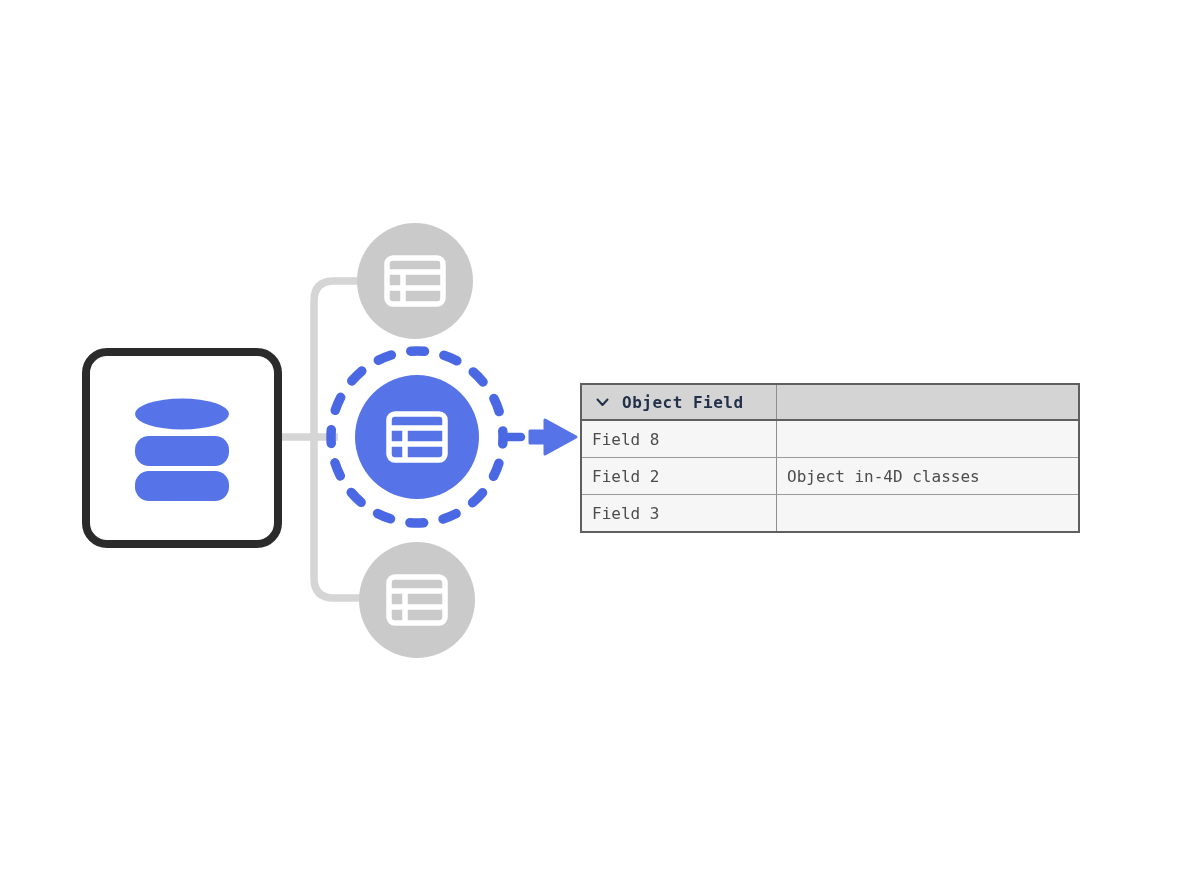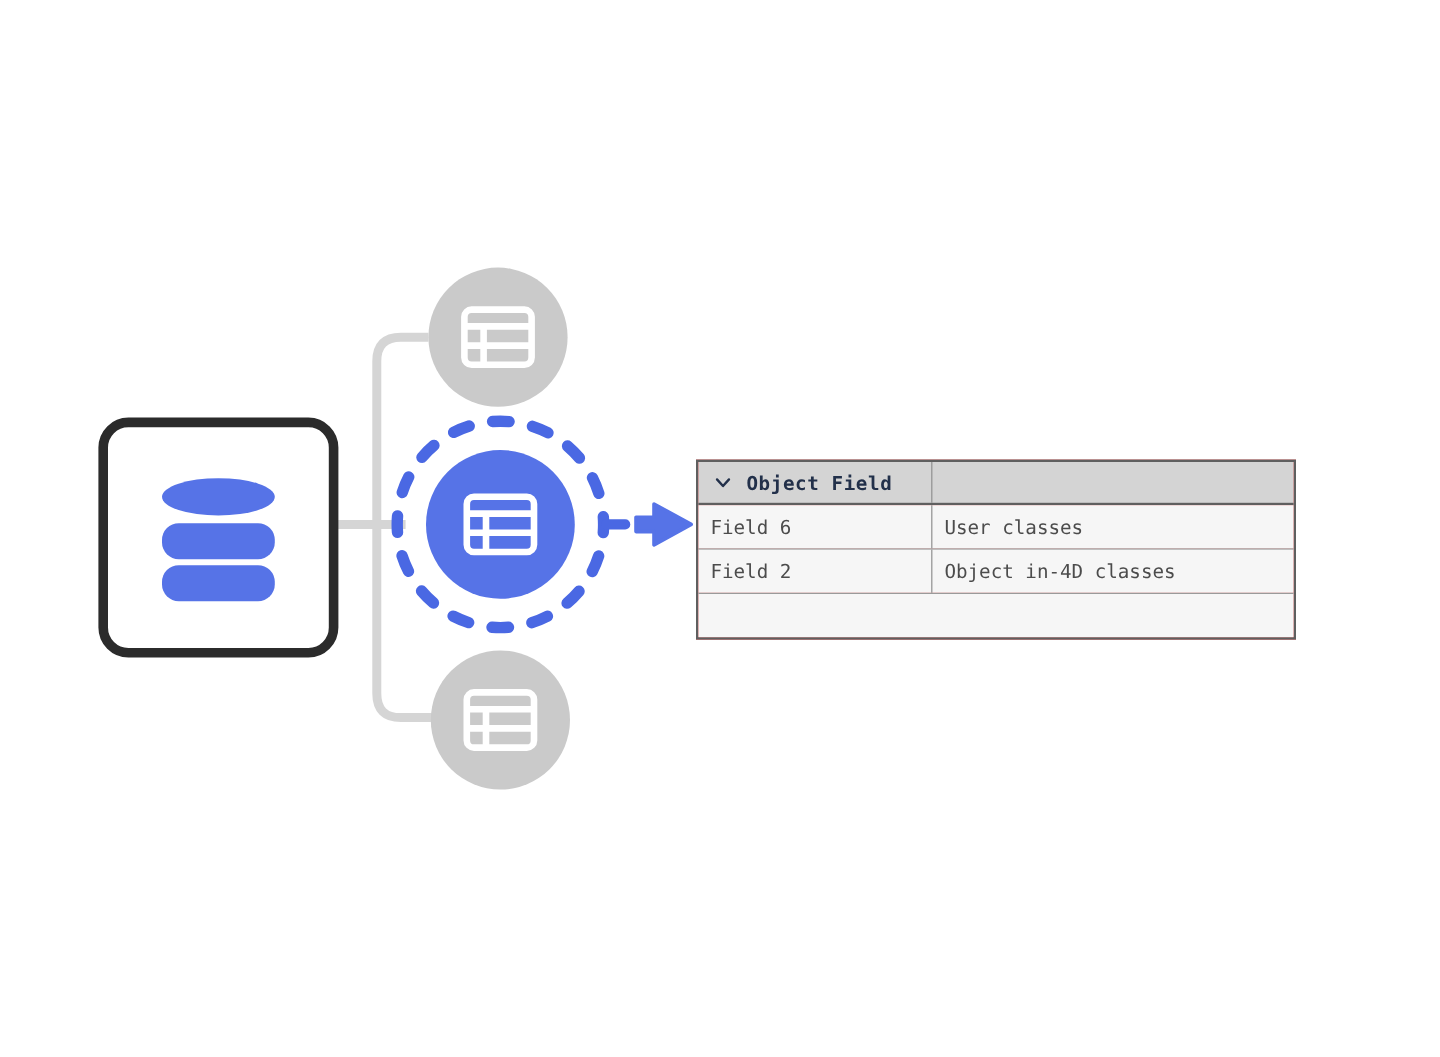--- a/index.html
+++ b/index.html
@@ -9,21 +9,21 @@
     background:#ffffff;
     overflow:hidden;
     font-family:"DejaVu Sans Mono", monospace;
   }
   .diagram-svg { position:absolute; left:0; top:0; }
 
   
   .data-table {
     position:absolute; left:580px; top:383px; width:500px;
     border:2px solid #5f5f5f;
-    background:#ef4444;
+    background:#a16207;
     box-sizing:border-box;
   }
   .thead {
     display:flex; height:34px;
     background:#d4d4d4;
     border-bottom:2px solid #5f5f5f;
   }
   .th {
     display:flex; align-items:center; gap:13px;
     padding-left:14px;
@@ -99,24 +99,24 @@
     <div class="thead">
       <div class="th col-field">
         <svg class="chev" width="13" height="9" viewBox="0 0 13 9">
           <polyline points="1.5,1.5 6.5,7 11.5,1.5" fill="none" stroke="#22304a" stroke-width="2" stroke-linecap="round" stroke-linejoin="round"></polyline>
         </svg>
         <span>Object Field</span>
       </div>
     </div>
 
     <div class="tr">
-      <div class="td col-field">Field 6</div>
-      <div class="td col-class">User classes</div>
+      <div class="td col-field">Field 8</div>
     </div>
     <div class="tr">
       <div class="td col-field">Field 2</div>
       <div class="td col-class">Object in-4D classes</div>
     </div>
     <div class="tr">
+      <div class="td col-field">Field 3</div>
     </div>
   </div>
 
 </div>
 
 </body></html>

